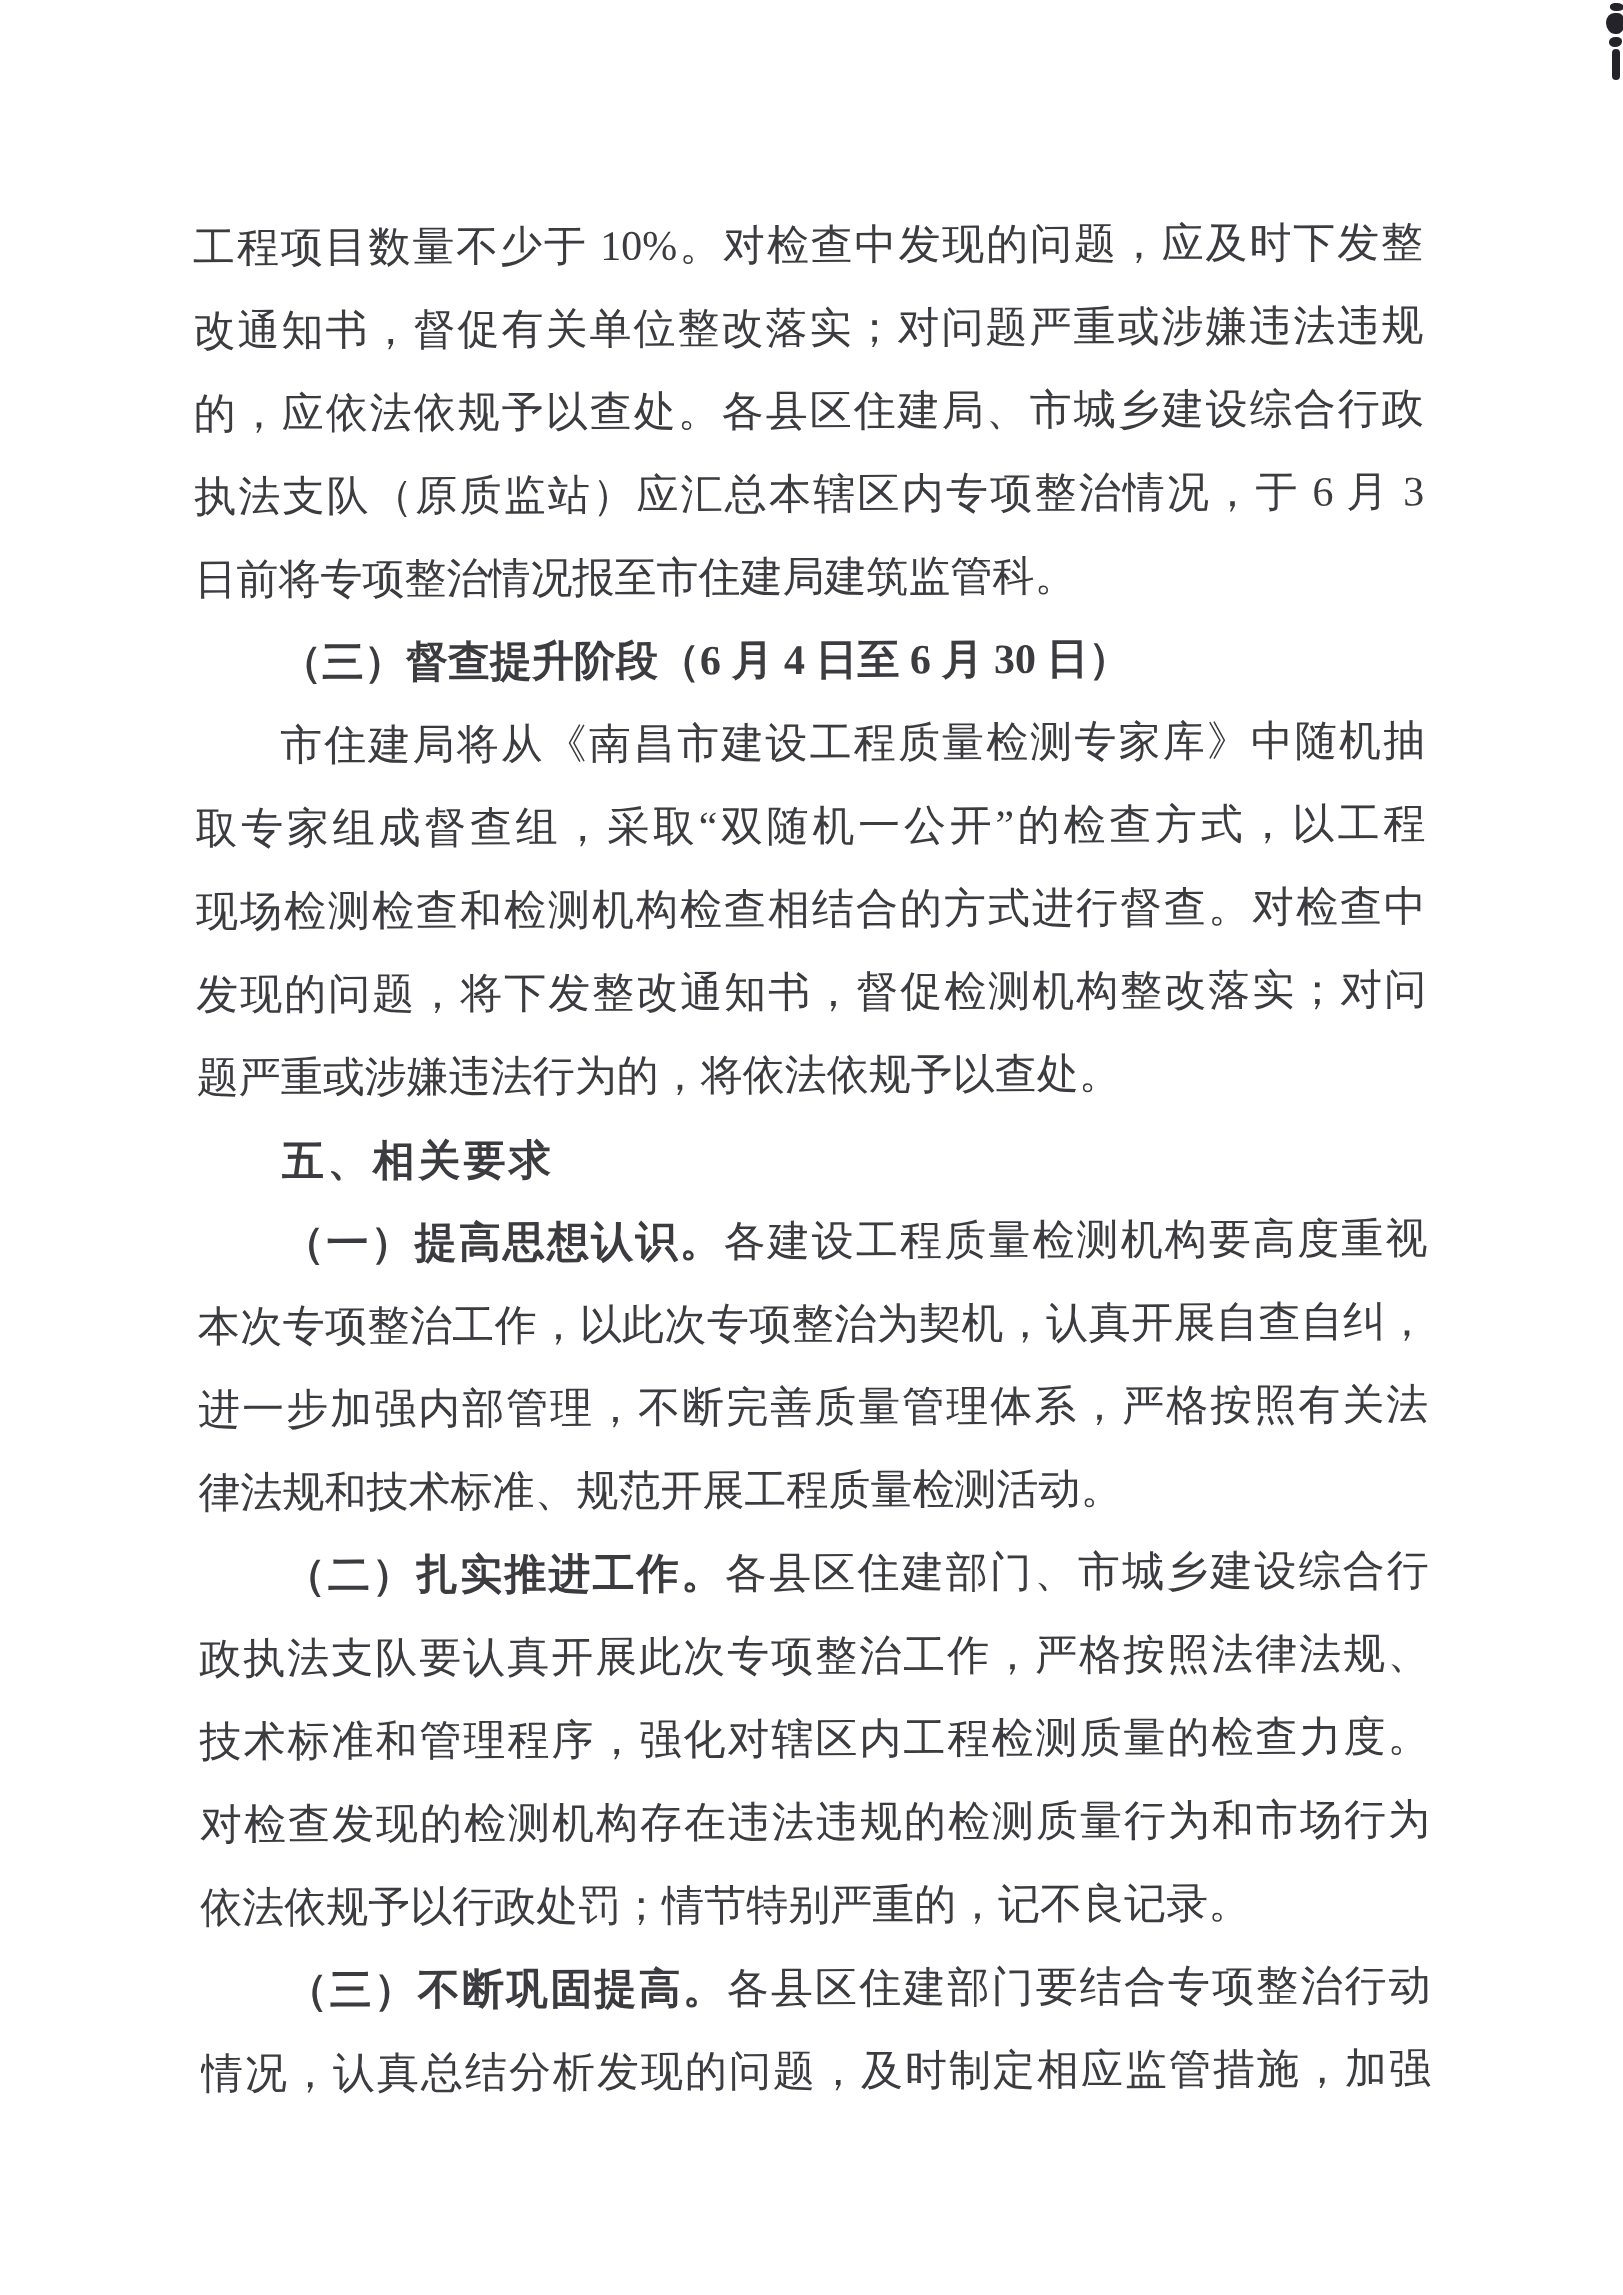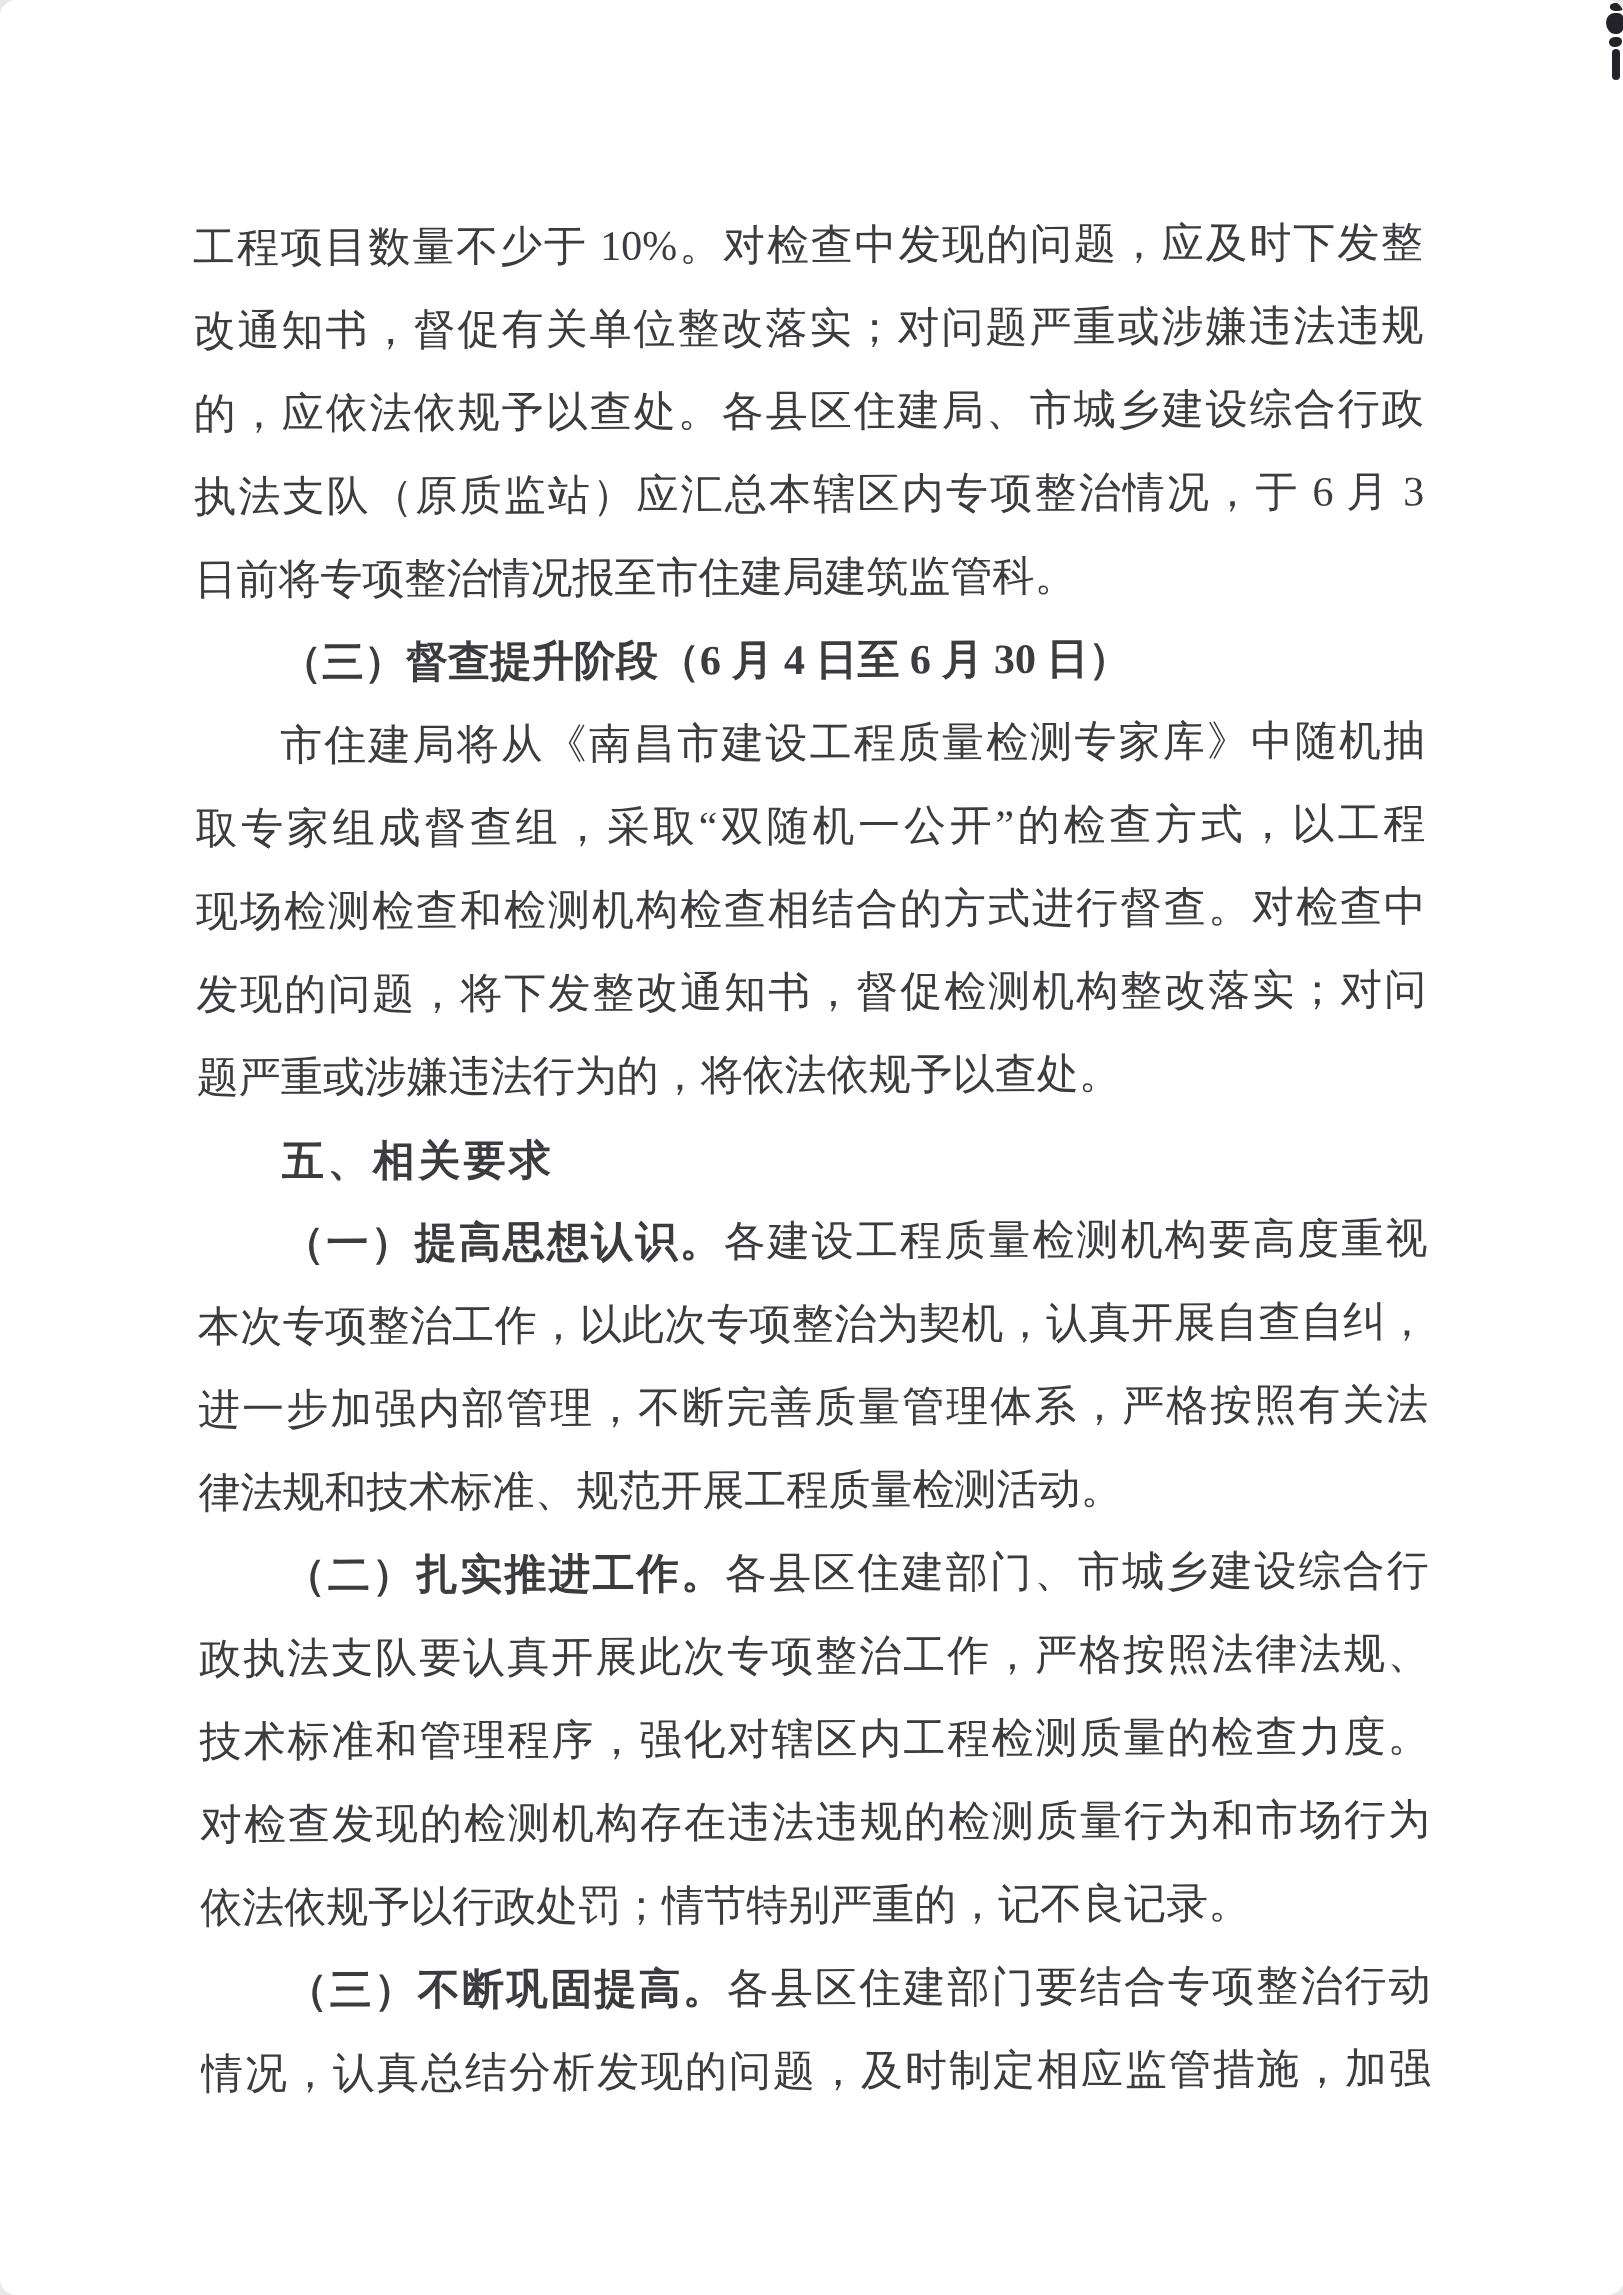--- a/index.html
+++ b/index.html
@@ -3,21 +3,20 @@
 <meta charset="utf-8">
 <style>
   html, body { margin: 0; padding: 0; background: #e8e8e8; }
   .page {
     position: relative;
     width: 1624px;
     height: 2295px;
     background: #ffffff;
     overflow: hidden;
     font-family: "Liberation Serif", serif;
-    border-radius: 16px;
   }
   .text-block {
     position: absolute;
     left: 197px;
     top: 204px;
     width: 1230px;
     color: #3b3b40;
     transform: rotate(-0.25deg);
     transform-origin: 50% 50%;
   }

